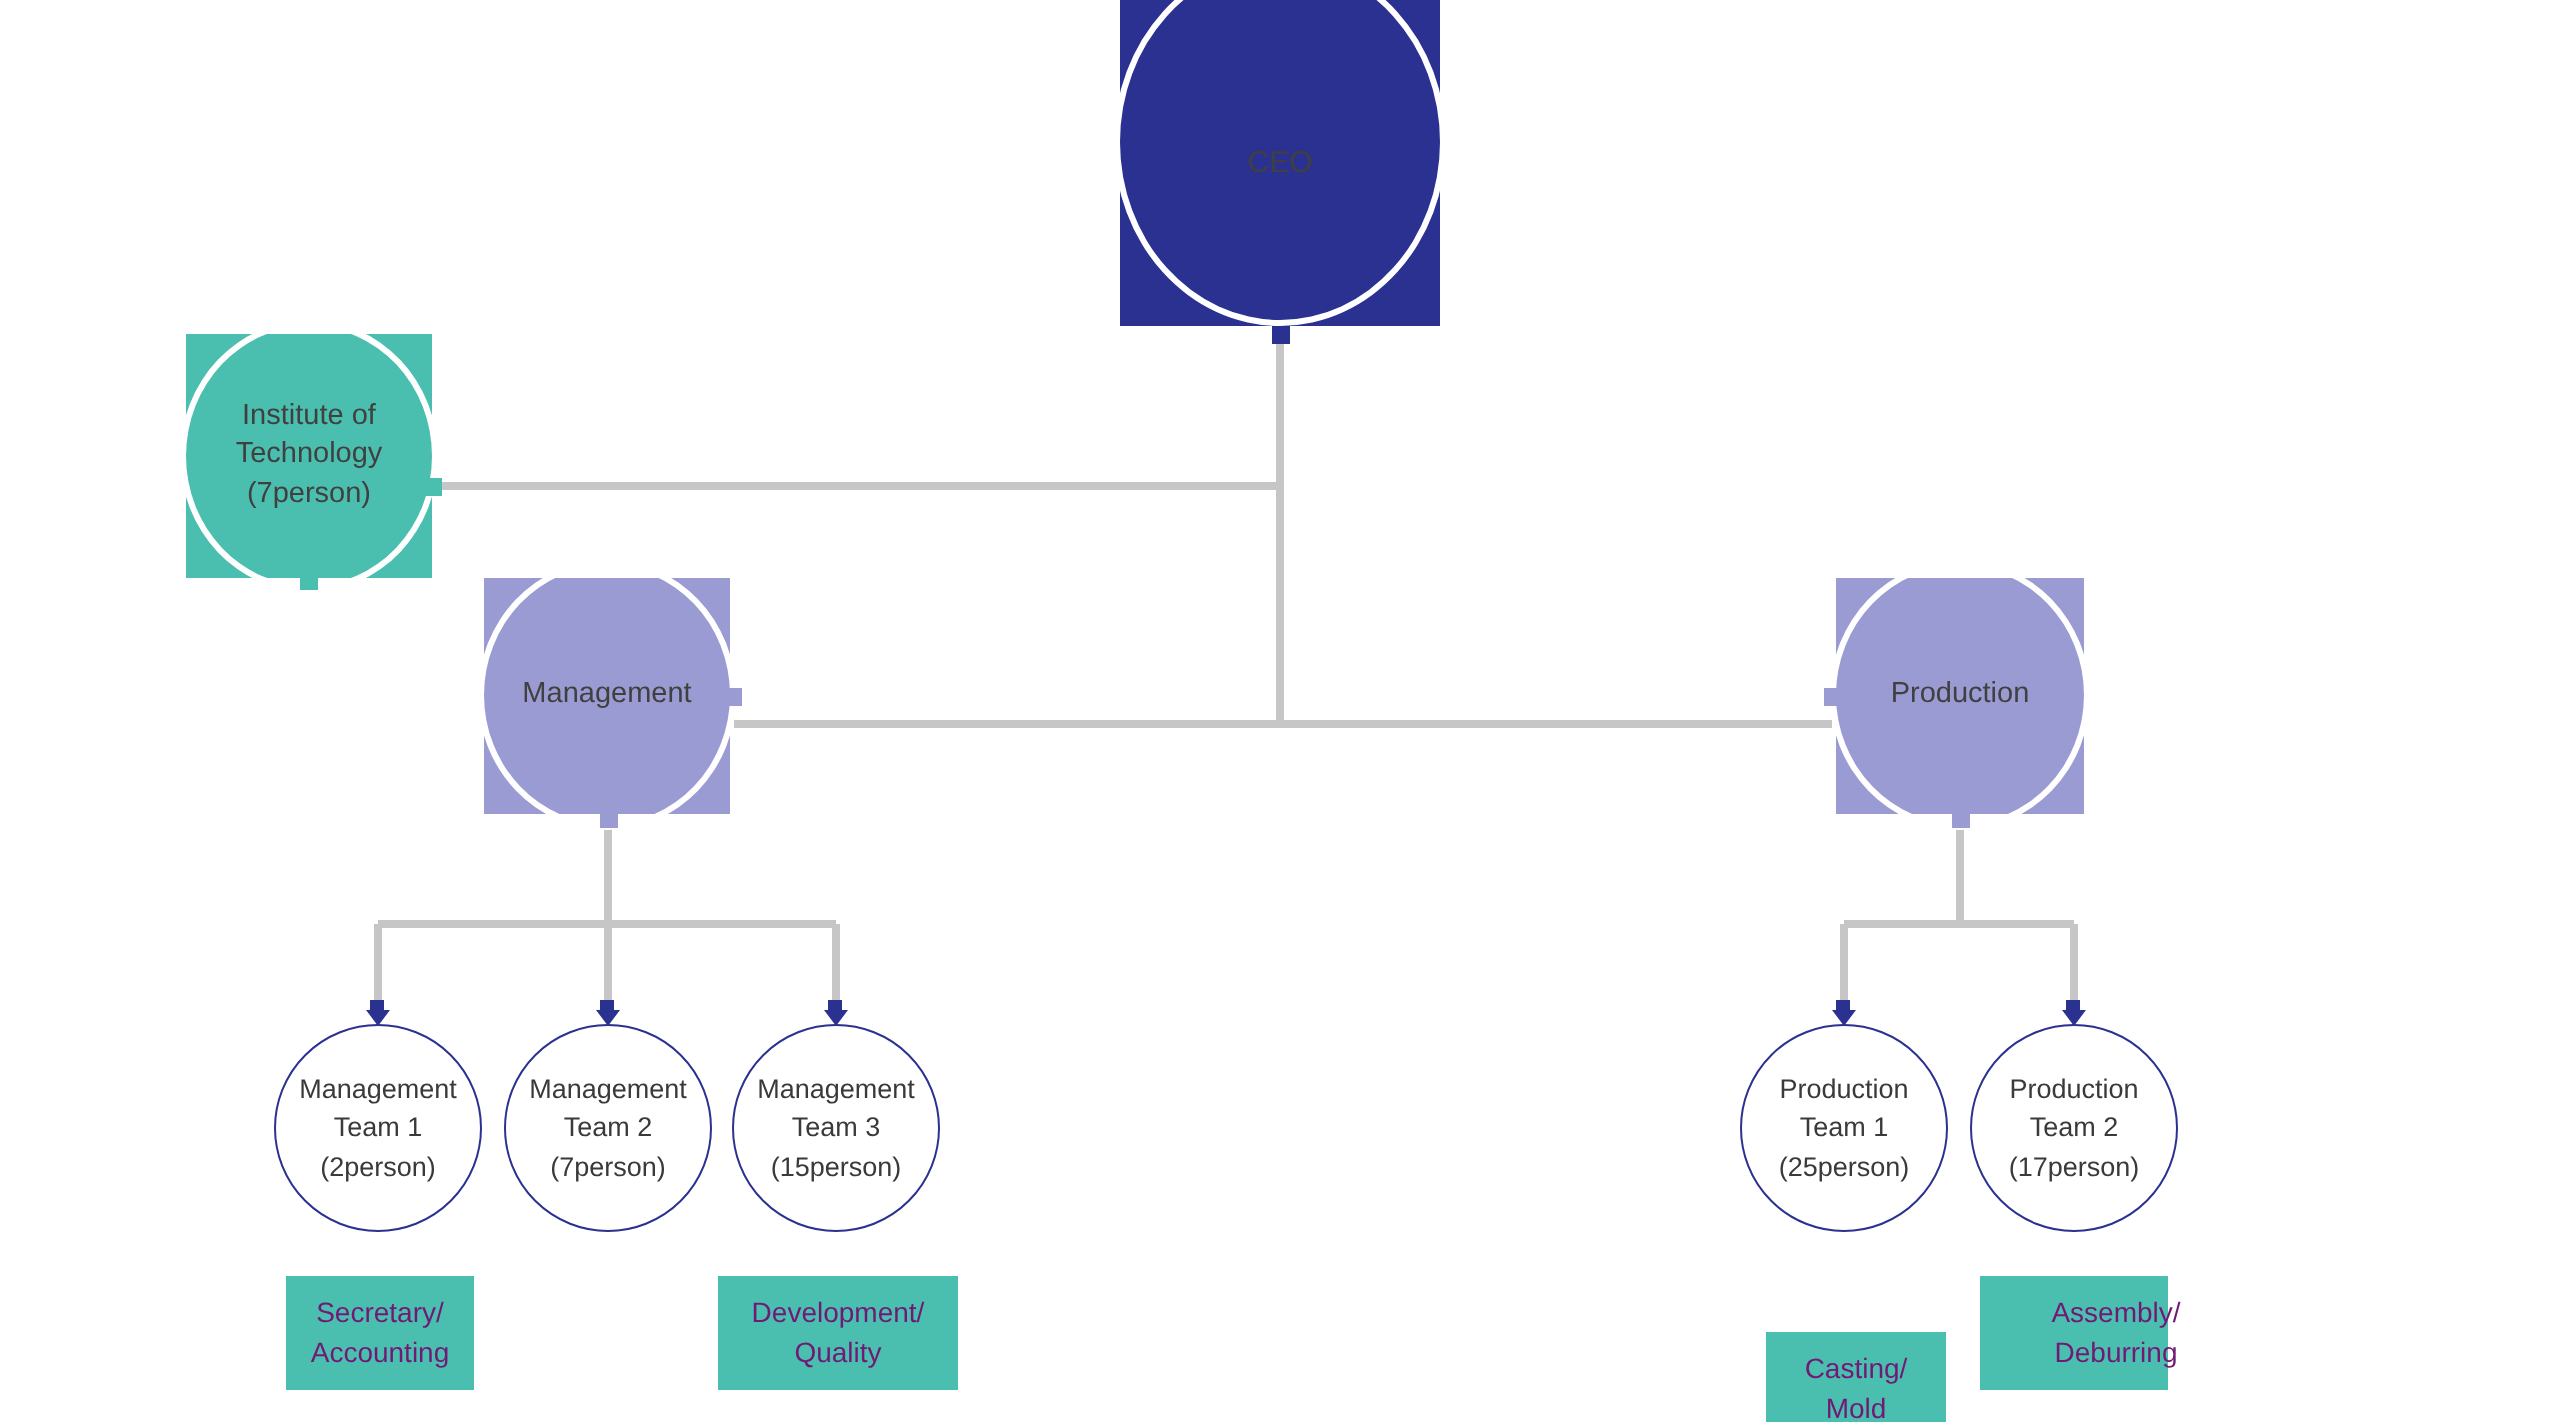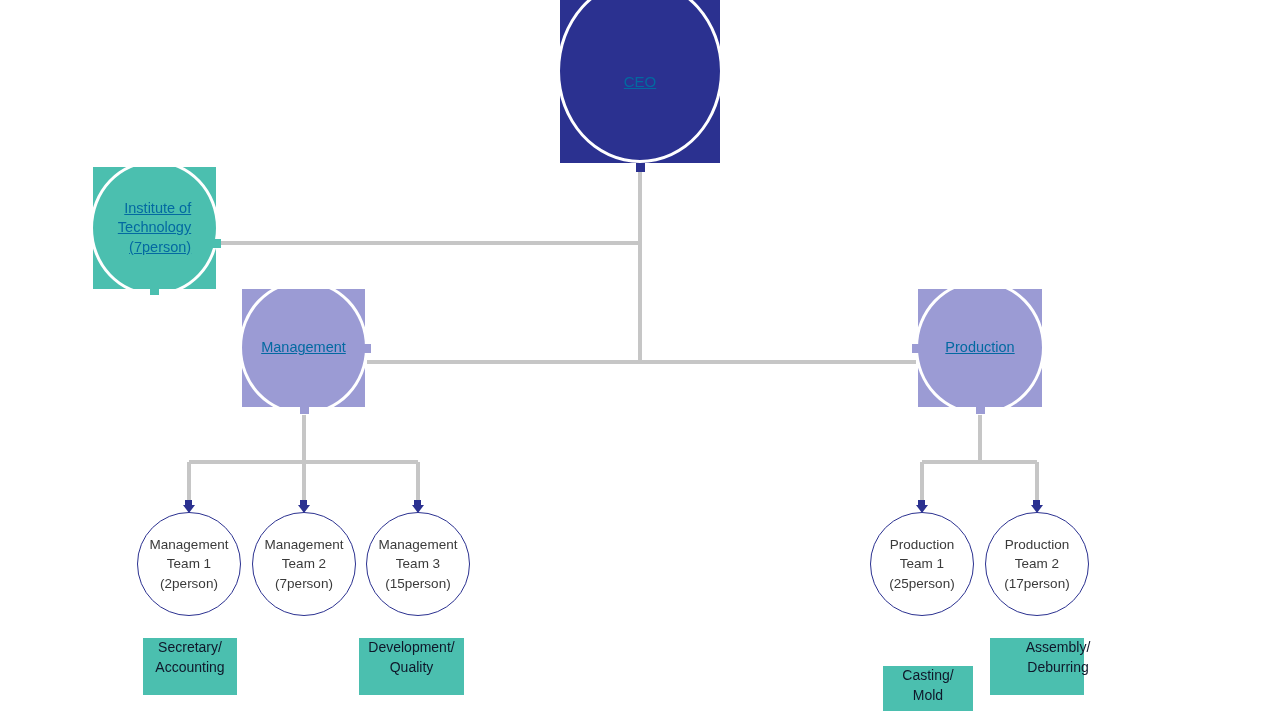--- a/index.html
+++ b/index.html
@@ -23,25 +23,24 @@
     width: 1280px;
     height: 711px;
   }
   
   .sq-node {
     position: absolute;
     box-sizing: border-box;
     display: flex;
     align-items: center;
     justify-content: center;
-    text-align: right;
-    color: #0369a1;
+    text-align: center;
+    color: #404040;
     line-height: 1.32;
     z-index: 4;
-    text-decoration: underline;
   }
   .sq-node .sq-fill {
     position: absolute;
     left: 0; top: 0;
     width: 100%;
     height: 100%;
   }
   .sq-node .ring {
     position: absolute;
     border-radius: 50%;
@@ -146,22 +145,23 @@
     height: 6px;
     background: #2b3190;
     z-index: 6;
   }
 
   
   .fn-box {
     position: absolute;
     box-sizing: border-box;
     background: #4bbfaf;
-    color: #0f172a;
+    color: #701a75;
     display: flex;
+    align-items: center;
     justify-content: center;
     text-align: center;
     font-size: 14px;
     line-height: 1.4;
     height: 57px;
     z-index: 4;
   }
   .fn-box .fn-label { white-space: pre-line; padding: 0 4px; }
 </style>
 </head>
@@ -261,21 +261,21 @@
   <div class="circle-node" style="left:985px; top:512px;">
     <div class="c-label">Production
 Team 2
 (17person)</div>
   </div>
 
   <div class="fn-box" style="left:143px; top:638px; width:94px;">
     <div class="fn-label">Secretary/
 Accounting</div>
   </div>
-  <div class="fn-box" style="left:359px; top:638px; width:105px;">
+  <div class="fn-box" style="left:359px; top:638px; width:120px;">
     <div class="fn-label">Development/
 Quality</div>
   </div>
   <div class="fn-box" style="left:883px; top:638px; width:90px;margin-top:28px;">
     <div class="fn-label">Casting/
 Mold</div>
   </div>
   <div class="fn-box" style="left:990px; top:638px; width:94px;padding-left:42px;">
     <div class="fn-label">Assembly/
 Deburring</div>

